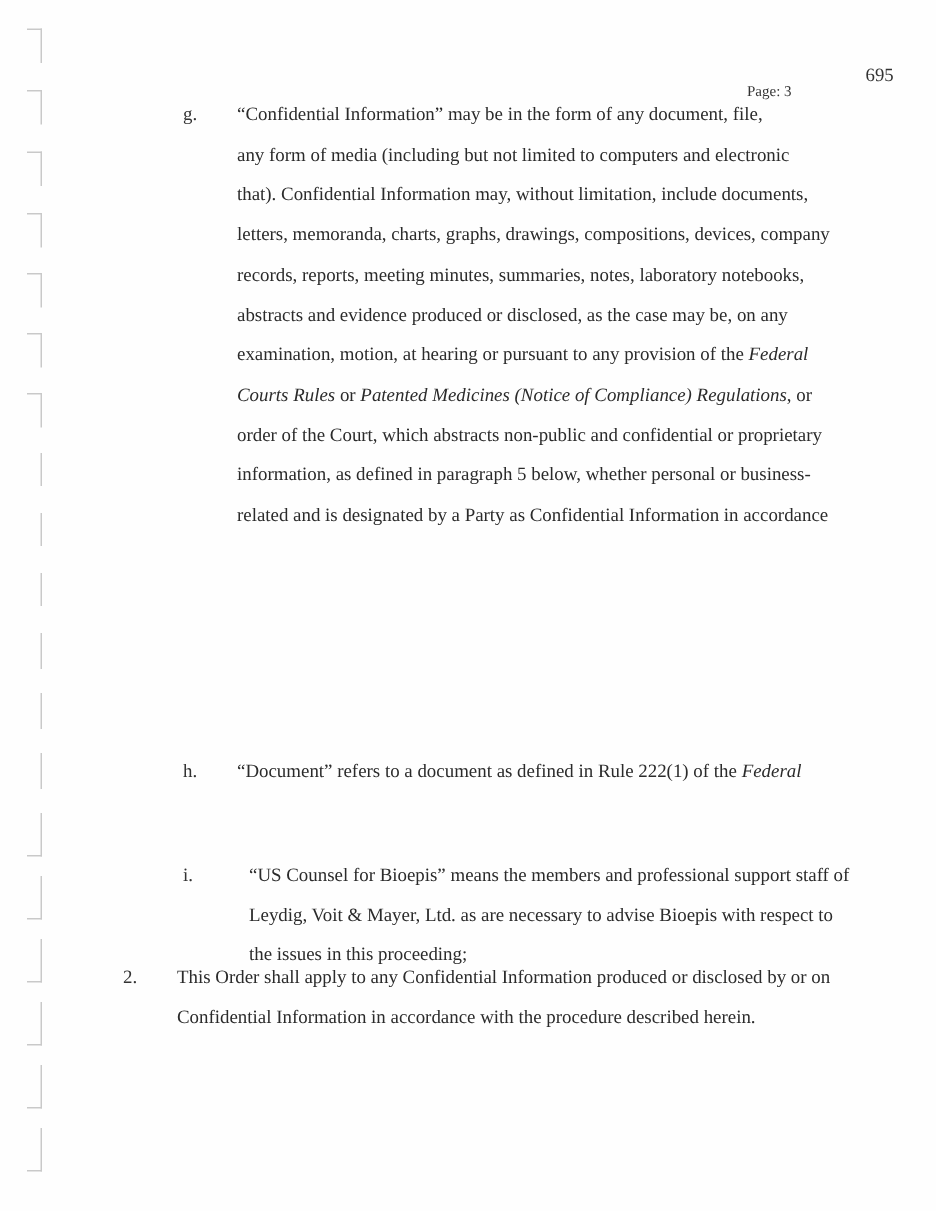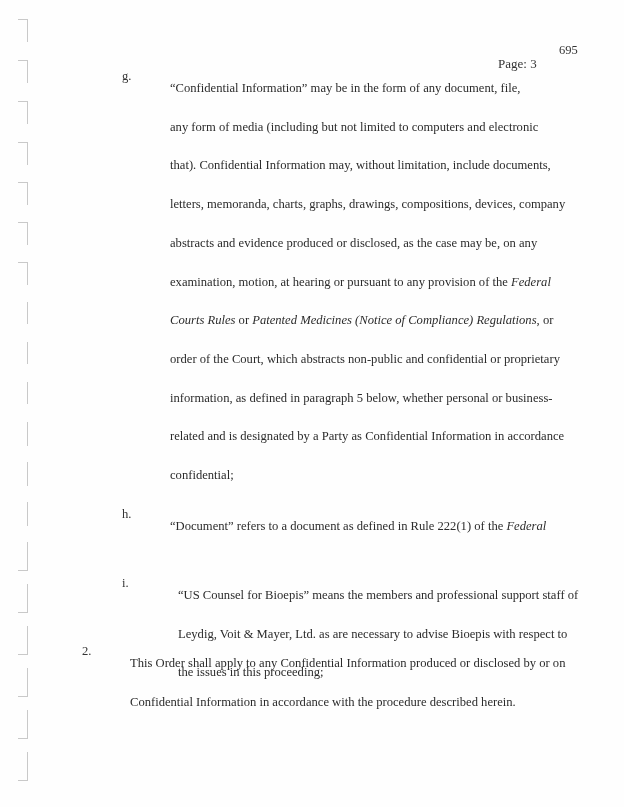--- a/index.html
+++ b/index.html
@@ -2,26 +2,26 @@
 <html><head>
   <meta charset="utf-8">
   <style>
     html, body { margin: 0; padding: 0; background: #ffffff; }
     body {
       width: 624px; height: 807px; position: relative; overflow: hidden;
       font-family: "Liberation Serif", "DejaVu Serif", serif;
       color: #2a2a2a;
     }
     .page { position: absolute; inset: 0; background: #fefefe; }
-    .stamp { position: absolute; top: 43px; left: 559px; font-size: 12.5px; color: #333; }
-    .pageno { position: absolute; top: 56px; left: 498px; font-size: 13px; color: #333; }
+    .stamp { position: absolute; top: 43px; left: 577px; font-size: 12.5px; color: #333; }
+    .pageno { position: absolute; top: 56px; left: 498px; font-size: 10px; color: #333; }
 
     .item { position: absolute; font-size: 12.6px; line-height: 26.7px; color: #2b2b2b; }
     .label { position: absolute; font-size: 12.6px; line-height: 26.7px; color: #333; }
-    .item p { margin: 12px; white-space: nowrap; }
+    .item p { margin: 0; white-space: nowrap; }
     .item i { font-style: italic; }
 
     .margin-marks { position: absolute; left: 0; top: 0; width: 40px; height: 807px; }
     .mark { position: absolute; left: 18px; width: 9px; border-right: 1.2px solid #c9c9c9; }
     .mark.top { border-top: 1.2px solid #c9c9c9; }
     .mark.bottom { border-bottom: 1.2px solid #c9c9c9; }
   </style>
 </head>
 <body>
 
@@ -51,27 +51,27 @@
 
   <div class="stamp">695</div>
   <div class="pageno">Page: 3</div>
 
   <div class="label" style="left:122px;top:63px">g.</div>
   <div class="item" style="left:158px;top:63px">
       <p><span>“Confidential Information” may be in the form of any document, file,</span></p>
       <p><span>any form of media (including but not limited to computers and electronic</span></p>
       <p><span>that). Confidential Information may, without limitation, include documents,</span></p>
       <p><span>letters, memoranda, charts, graphs, drawings, compositions, devices, company</span></p>
+      <p><span>records, reports, meeting minutes, summaries, notes, laboratory notebooks,</span></p>
       <p><span>abstracts and evidence produced or disclosed, as the case may be, on any</span></p>
       <p><span>examination, motion, at hearing or pursuant to any provision of the </span><i>Federal</i></p>
       <p><i>Courts Rules</i><span> or </span><i>Patented Medicines (Notice of Compliance) Regulations</i><span>, or</span></p>
       <p><span>order of the Court, which abstracts non-public and confidential or proprietary</span></p>
       <p><span>information, as defined in paragraph 5 below, whether personal or business-</span></p>
       <p><span>related and is designated by a Party as Confidential Information in accordance</span></p>
-      <p><span>confidential;</span></p>
     </div>
 
   <div class="label" style="left:122px;top:501px">h.</div>
   <div class="item" style="left:158px;top:501px">
       <p><span>“Document” refers to a document as defined in Rule 222(1) of the </span><i>Federal</i></p>
     </div>
 
   <div class="label" style="left:122px;top:570px">i.</div>
   <div class="item" style="left:166px;top:570px">
       <p><span>“US Counsel for Bioepis” means the members and professional support staff of</span></p>

